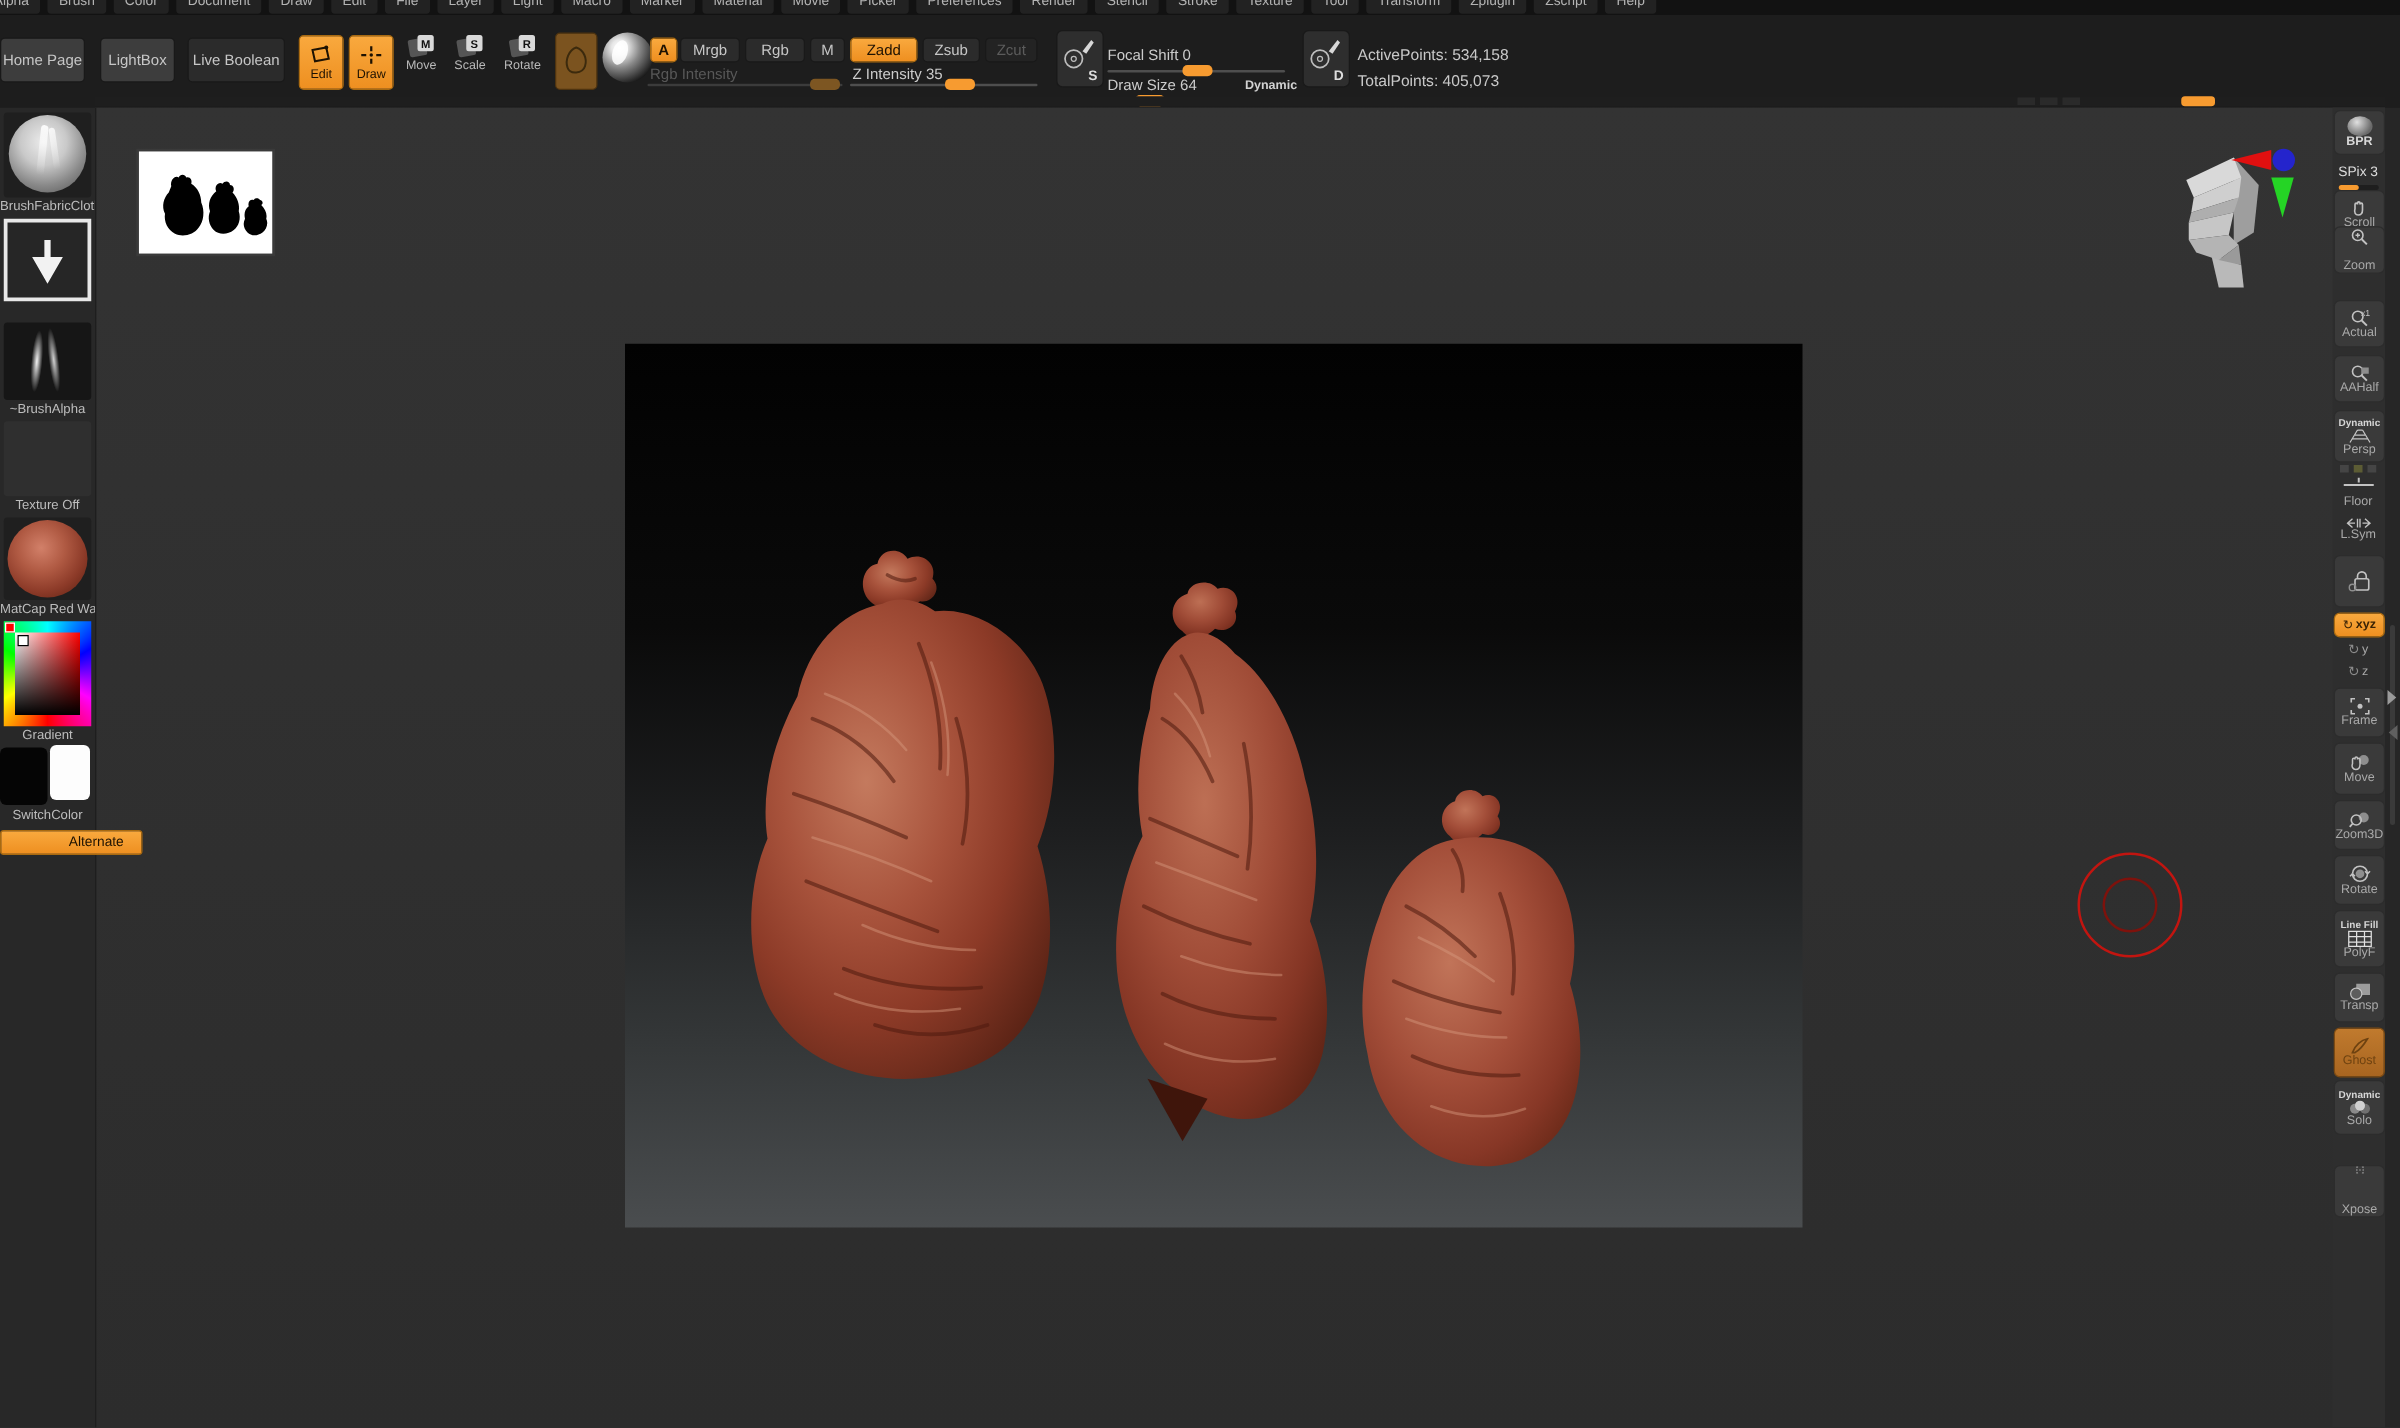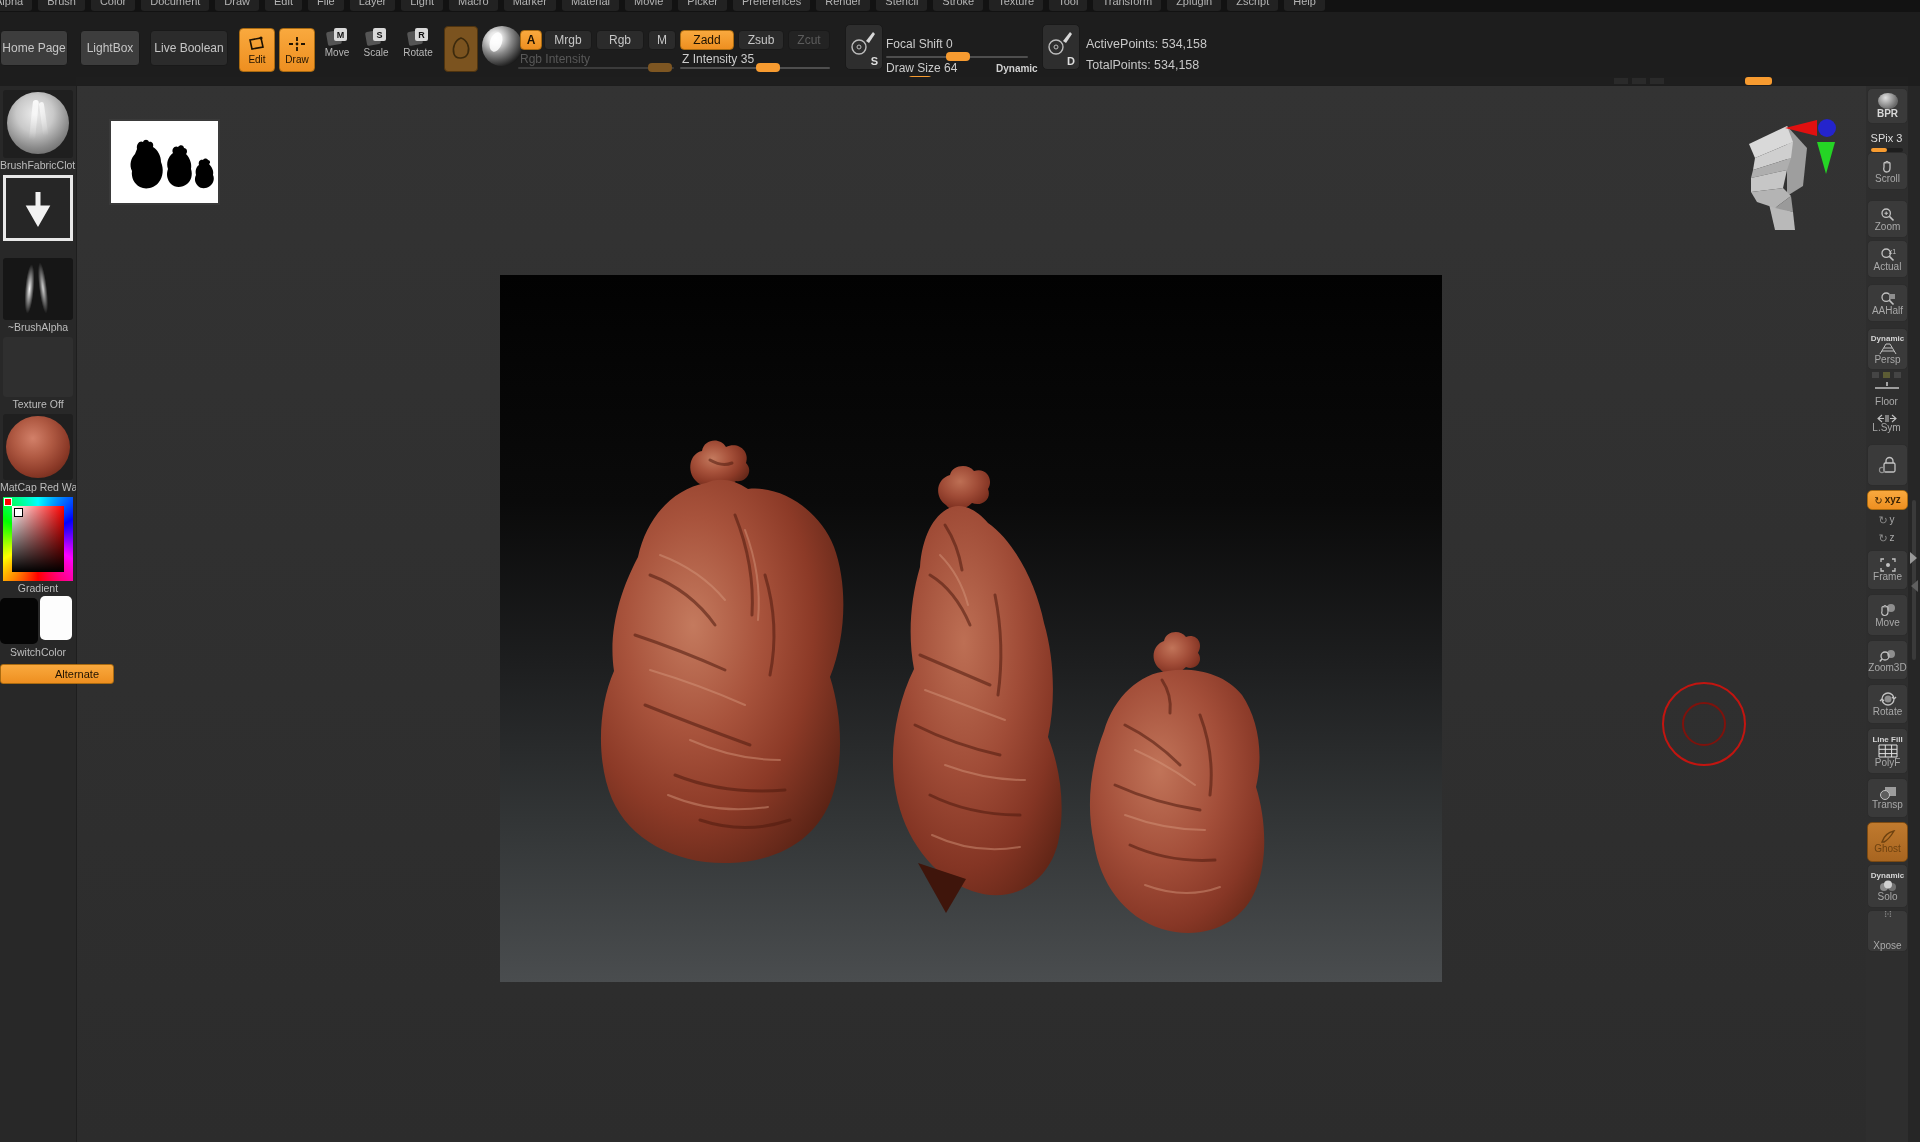--- a/index.html
+++ b/index.html
@@ -210,21 +210,21 @@
     <div class="brushbtn" style="left:1042px;top:12px;">
       <svg width="34" height="40" viewBox="0 0 34 40">
         <circle cx="13" cy="22" r="7" fill="none" stroke="#bdbdbd" stroke-width="1.4"></circle>
         <circle cx="13" cy="22" r="2" fill="none" stroke="#bdbdbd" stroke-width="1"></circle>
         <path d="M20 16 L27 7 L29 9 L23 18 Z" fill="#d8d8d8"></path>
       </svg>
       <span class="let">D</span>
     </div>
 
     <span class="pts" style="left:1086px;top:25px;">ActivePoints: 534,158</span>
-    <span class="pts" style="left:1086px;top:46px;">TotalPoints: 534,158</span>
+    <span class="pts" style="left:1086px;top:46px;">TotalPoints: 405,073</span>
   </div>
 
   <div class="abs workspace">
 
     <div class="abs" style="left:0;top:-9px;width:1832px;height:8px;background:#1e1e1e;">
       <div class="abs" style="left:1538px;top:1px;width:14px;height:6px;background:#2a2a2a;"></div>
       <div class="abs" style="left:1556px;top:1px;width:14px;height:6px;background:#2a2a2a;"></div>
       <div class="abs" style="left:1574px;top:1px;width:14px;height:6px;background:#2a2a2a;"></div>
       <div class="abs" style="left:1669px;top:0;width:27px;height:8px;border-radius:3px;background:#f79b30;"></div>
     </div>
@@ -398,21 +398,21 @@
       </div>
     </div>
 
     <div class="rs-btn" style="top:66px;height:36px;">
       <svg width="16" height="15" viewBox="0 0 16 15">
           <path d="M4 8 V4.5 a1 1 0 0 1 2 0 V3.5 a1 1 0 0 1 2 0 V4.5 a1 1 0 0 1 2 0 v4.5 c0 2.5-1 4-3.5 4 c-2 0-3.5-2-2.5-5 Z" fill="none" stroke="#c2c2c2" stroke-width="1.3"></path>
         </svg>
       <span class="rs-label">Scroll</span>
     </div>
 
-    <div class="rs-btn" style="top:114px;height:36px;">
+    <div class="rs-btn" style="top:95px;height:36px;justify-content:space-between;">
       <svg width="16" height="15" viewBox="0 0 16 15">
           <circle cx="6.2" cy="6.2" r="4.2" fill="none" stroke="#c2c2c2" stroke-width="1.3"></circle>
           <path d="M6.2 4.4v3.6 M4.4 6.2h3.6" stroke="#c2c2c2" stroke-width="1.1"></path>
           <path d="M9.4 9.4 L13.5 13.5" stroke="#c2c2c2" stroke-width="1.6"></path>
         </svg>
       <span class="rs-label">Zoom</span>
     </div>
 
     <div class="rs-btn" style="top:154px;height:36px;">
       <svg width="16" height="15" viewBox="0 0 16 15">
@@ -541,21 +541,21 @@
     <div class="rs-btn" style="top:778px;height:42px;">
       <span class="rs-top">Dynamic</span>
       <svg width="20" height="12" viewBox="0 0 20 12">
           <circle cx="6" cy="7" r="4" fill="#8a8a8a"></circle>
           <circle cx="14" cy="7" r="4" fill="#707070"></circle>
           <circle cx="10" cy="4.5" r="4" fill="#d0d0d0"></circle>
         </svg>
       <span class="rs-label">Solo</span>
     </div>
 
-    <div class="rs-btn" style="top:824px;height:40px;gap:24px;">
+    <div class="rs-btn" style="top:846px;height:40px;gap:24px;">
       <svg width="18" height="16" viewBox="0 0 18 16">
           <path d="M9 8 m-1 0 a1 1 0 1 0 2 0 a1 1 0 1 0 -2 0 M4 8 H1 l1.5-1.5 M1 8 l1.5 1.5 M14 8 h3 l-1.5-1.5 M17 8 l-1.5 1.5 M4 3 L2 1 M2 4V1h3 M14 3 l2-2 M13 1h3v3 M4 13 l-2 2 M2 12v3h3 M14 13 l2 2 M16 12v3h-3" stroke="#c2c2c2" stroke-width="1.1" fill="none"></path>
         </svg>
       <span class="rs-label">Xpose</span>
     </div>
   </div>
 
   <div class="abs divider">
     <div class="abs" style="left:4px;top:414px;width:4px;height:160px;background:#3a3a3a;border-radius:2px;"></div>
     <div class="tri" style="left:2px;top:466px;border-top:6px solid transparent;border-bottom:6px solid transparent;border-left:7px solid #9a9a9a;"></div>

